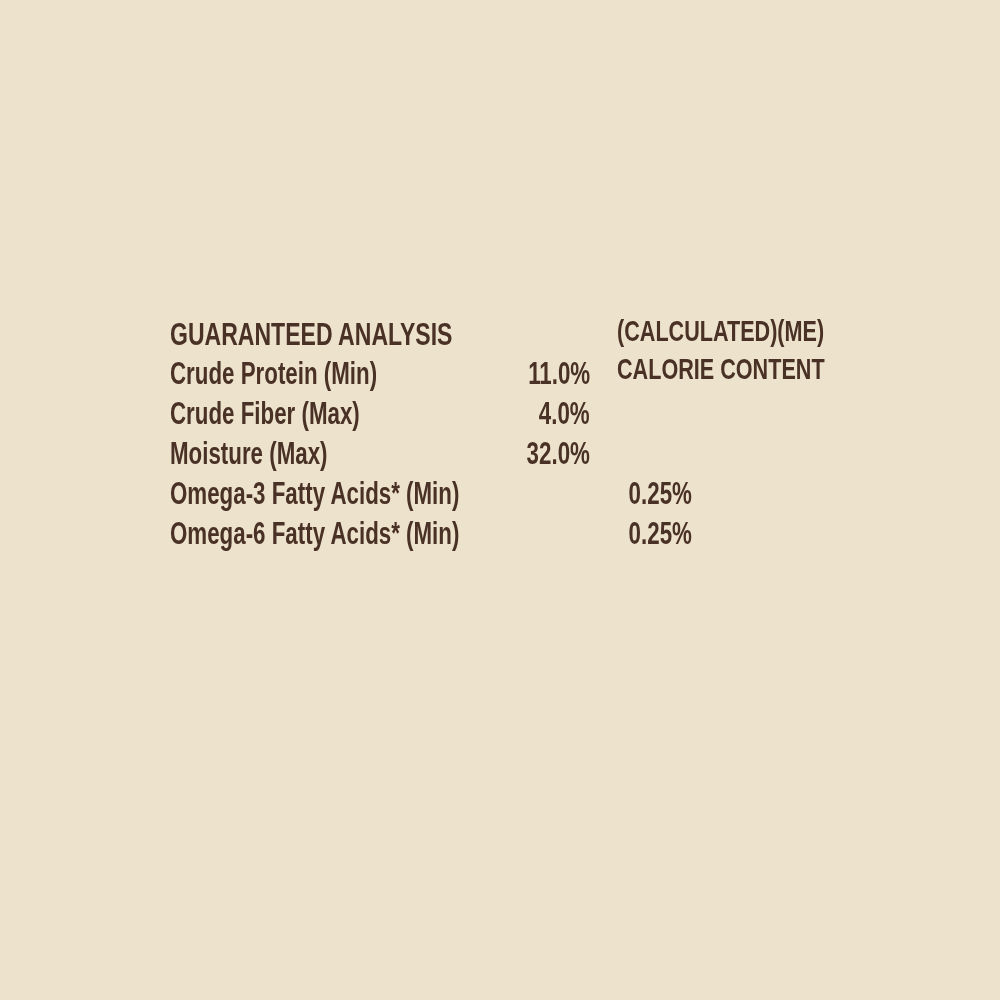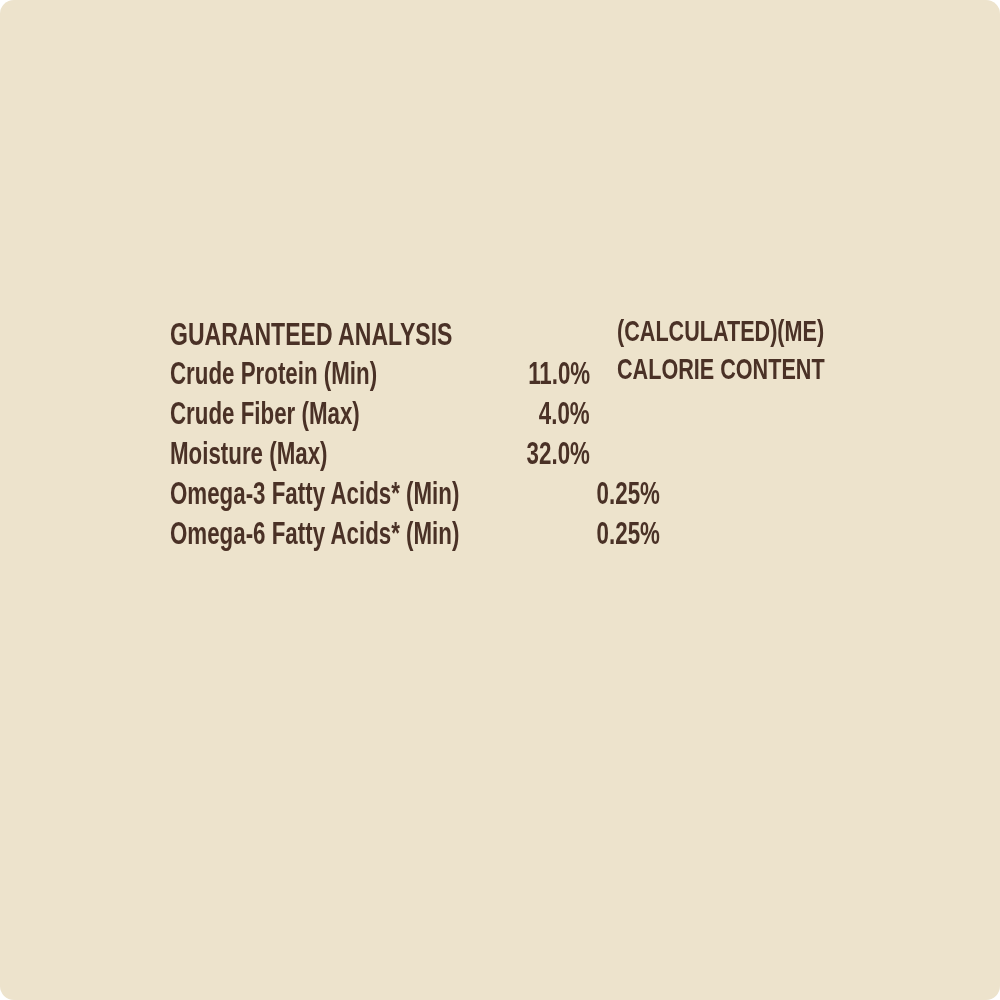--- a/index.html
+++ b/index.html
@@ -40,20 +40,21 @@
     font-size: 32px;
     letter-spacing: 0px;
   }
   .ga-row {
     display: flex;
     justify-content: space-between;
     align-items: baseline;
     height: 40px;
     line-height: 40px;
     font-size: 31px;
+    gap: 32px;
   }
   .ga-footnote {
     margin-top: 7px;
     font-size: 29px;
     line-height: 32px;
   }
   .ga-footnote .fn-line2 {
     padding-left: 14px;
   }
   .fn-line {
@@ -71,21 +72,21 @@
   .cc-line {
     display: block;
     height: 38px;
     line-height: 38px;
     font-size: 30px;
   }
 </style>
 </head>
 <body>
 
-<div class="canvas" style="background-color: rgb(237, 227, 204); color: rgb(74, 49, 38); border-radius: 14px;">
+<div class="canvas" style="background-color: rgb(237, 227, 204); color: rgb(74, 49, 38);">
 
   <div class="ga-col">
     <div class="ga-title">
       <span class="cond">GUARANTEED ANALYSIS</span>
     </div>
 
     <div class="ga-row">
       <span class="cond">Crude Protein (Min)</span>
       <span class="cond-right">11.0%</span>
     </div>

